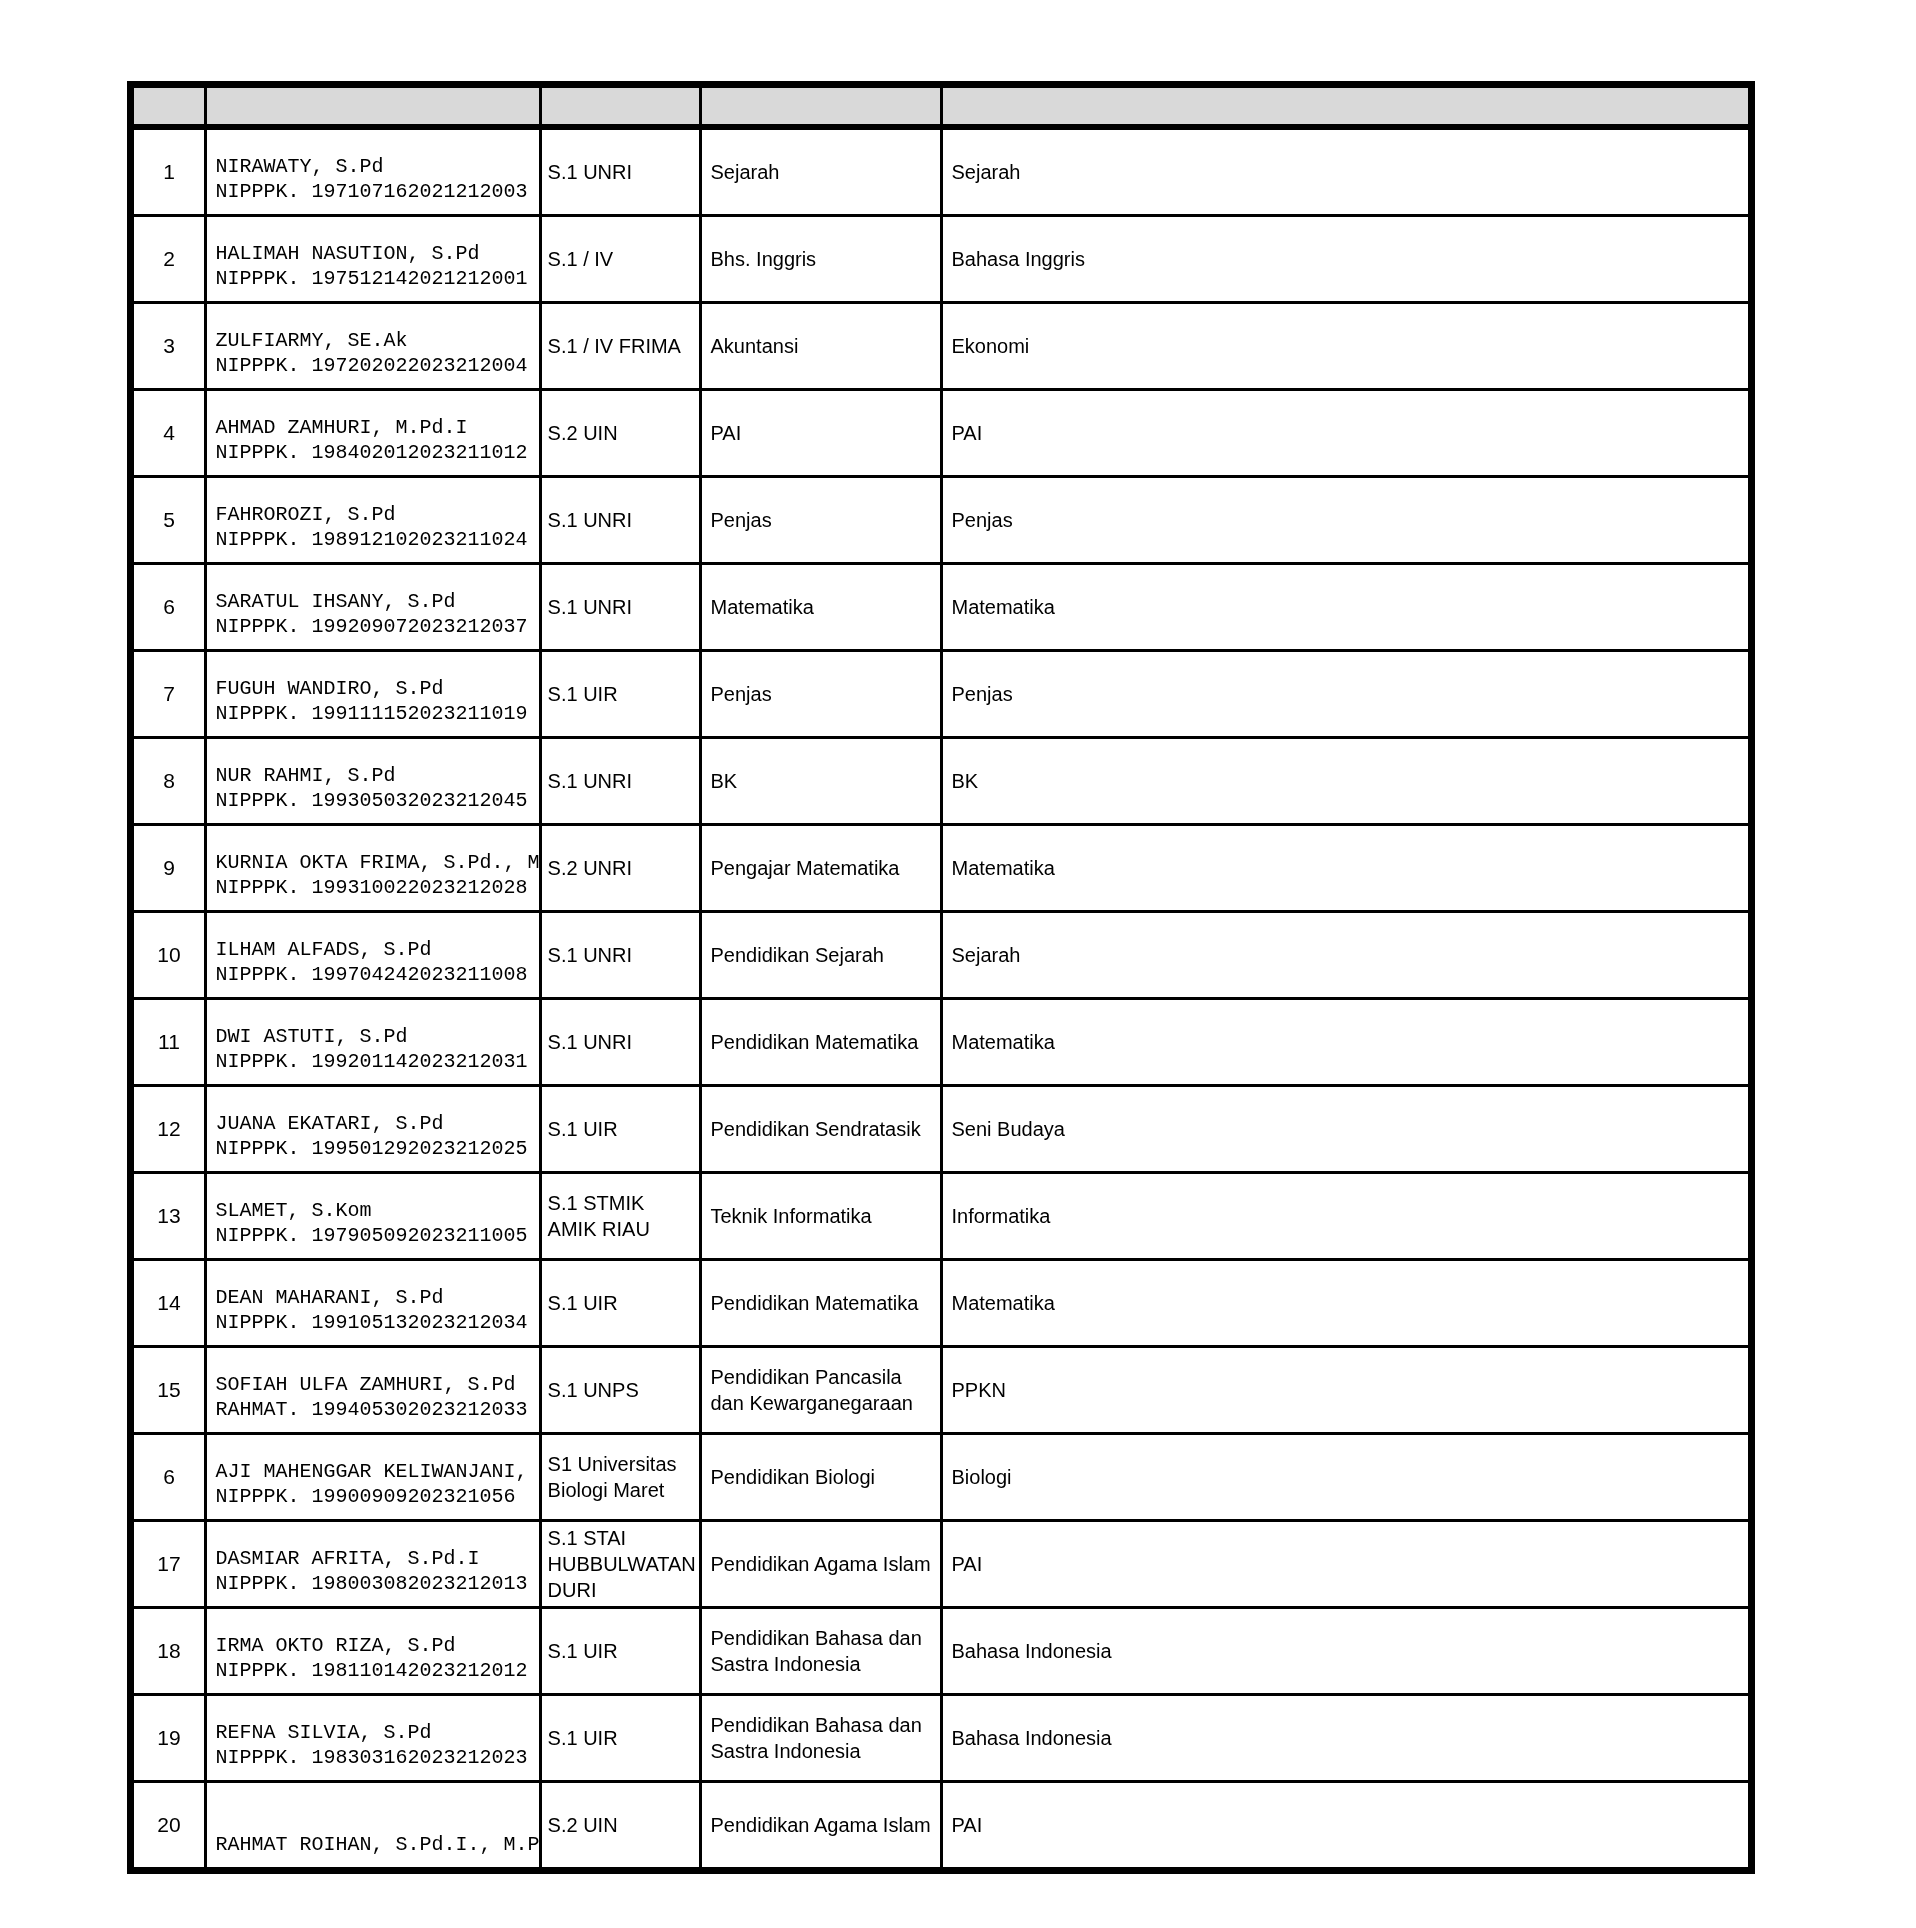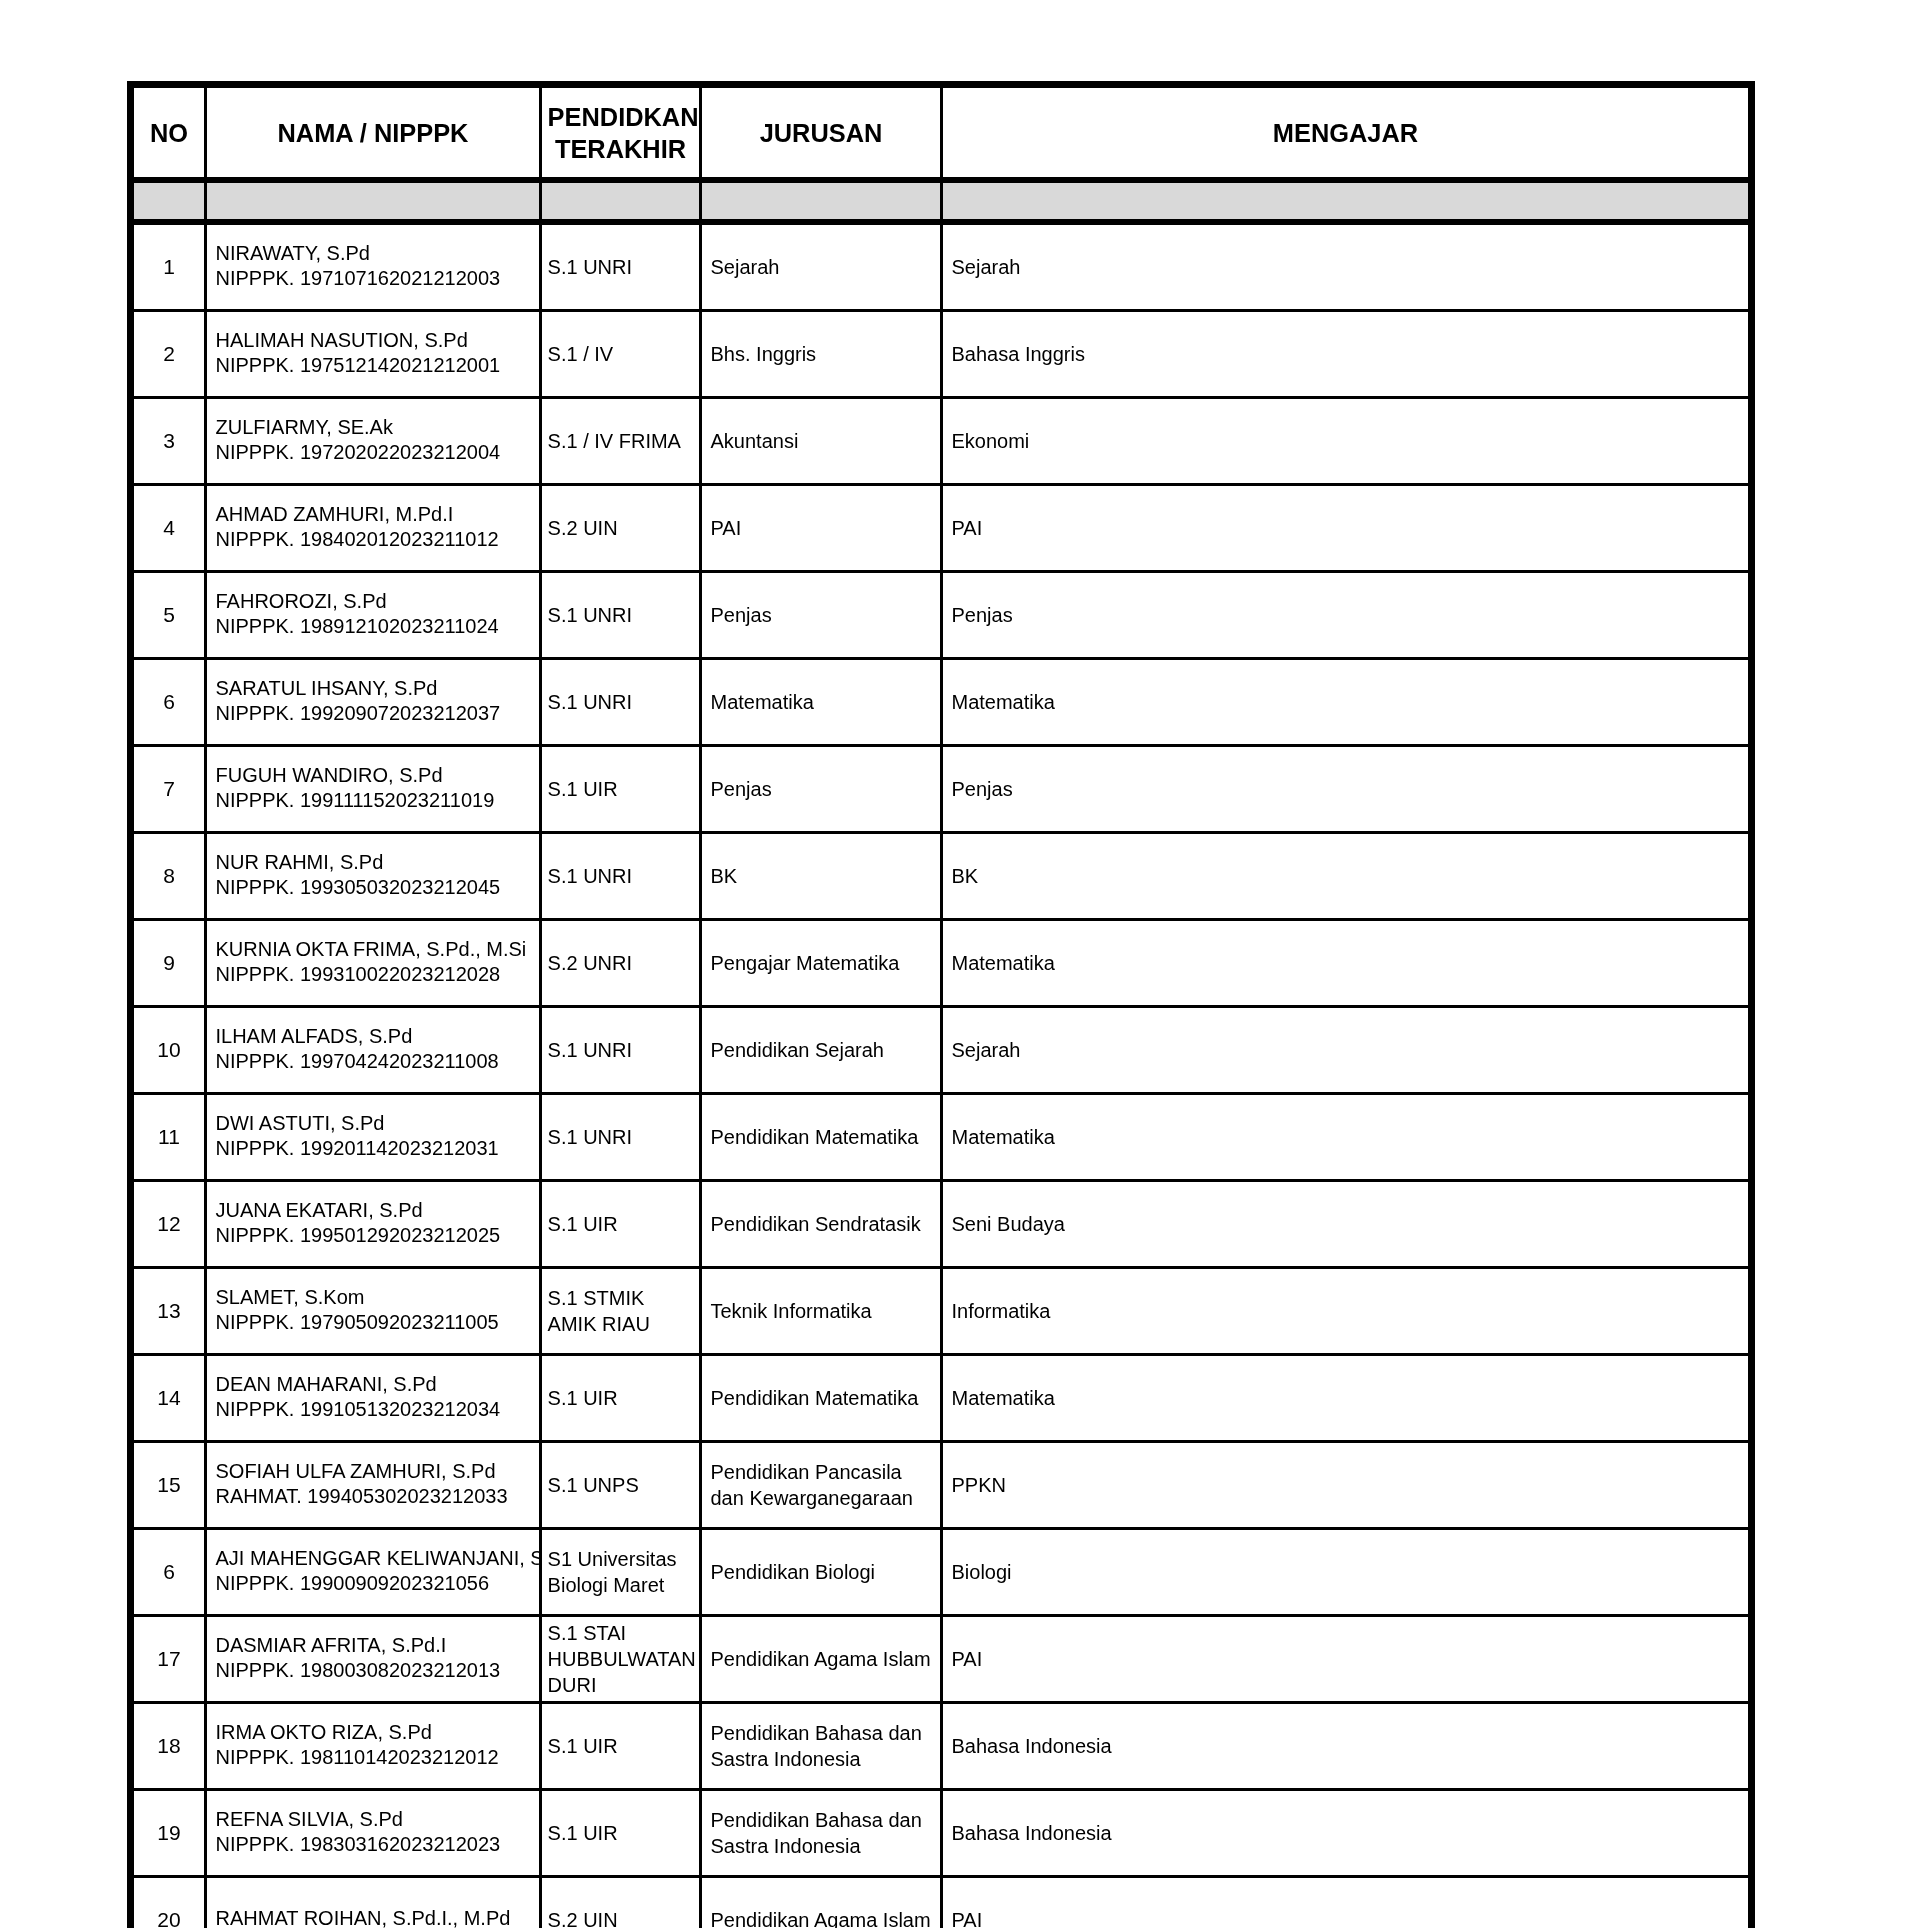--- a/index.html
+++ b/index.html
@@ -18,49 +18,43 @@
   tr.head th{
     height:89px;font-size:25.4px;font-weight:bold;
     text-align:center;vertical-align:middle;line-height:32px;
     border-bottom:6.6px solid #000;background:#fff;padding:0 5.6px;
   }
   tr.spacer td{height:36px;border-bottom:6.6px solid #000;}
   tbody td{height:76px;font-size:20px;vertical-align:middle;background:#fff;}
   td.no{text-align:center;font-size:21px;}
   td.nama{vertical-align:top;}
   .nm{
-    display:flex;flex-direction:column;justify-content:center;
+    display:flex;flex-direction:column;justify-content:flex-end;
     box-sizing:border-box;min-height:84px;height:100%;
     padding:7.5px 3.8px 9.4px 8.5px;
+    font-family:Liberation Mono, monospace;
   }
   .nm .line{line-height:25.4px;white-space:nowrap;}
   td.pend{text-align:left;line-height:26px;padding:1.9px 5.6px;}
   td.jur{padding:1.9px 1.9px 1.9px 8.5px;line-height:26px;}
   td.men{padding:1.9px 3.8px 1.9px 8.5px;line-height:26px;}
 </style>
 </head>
 <body>
 
 <div class="page">
   <table class="grid">
     <colgroup>
       <col style="width:75px">
       <col style="width:335px">
       <col style="width:160px">
       <col style="width:241px">
       <col style="width:810px">
     </colgroup>
     <thead>
-      <tr class="head">
-        <th>NO</th>
-        <th>NAMA / NIPPPK</th>
-        <th>PENDIDKAN TERAKHIR</th>
-        <th>JURUSAN</th>
-        <th>MENGAJAR</th>
-      </tr>
       <tr class="spacer">
         <td style="background: rgb(217, 217, 217);"></td>
         <td style="background: rgb(217, 217, 217);"></td>
         <td style="background: rgb(217, 217, 217);"></td>
         <td style="background: rgb(217, 217, 217);"></td>
         <td style="background: rgb(217, 217, 217);"></td>
       </tr>
     </thead>
     <tbody id="rows">
         <tr>

